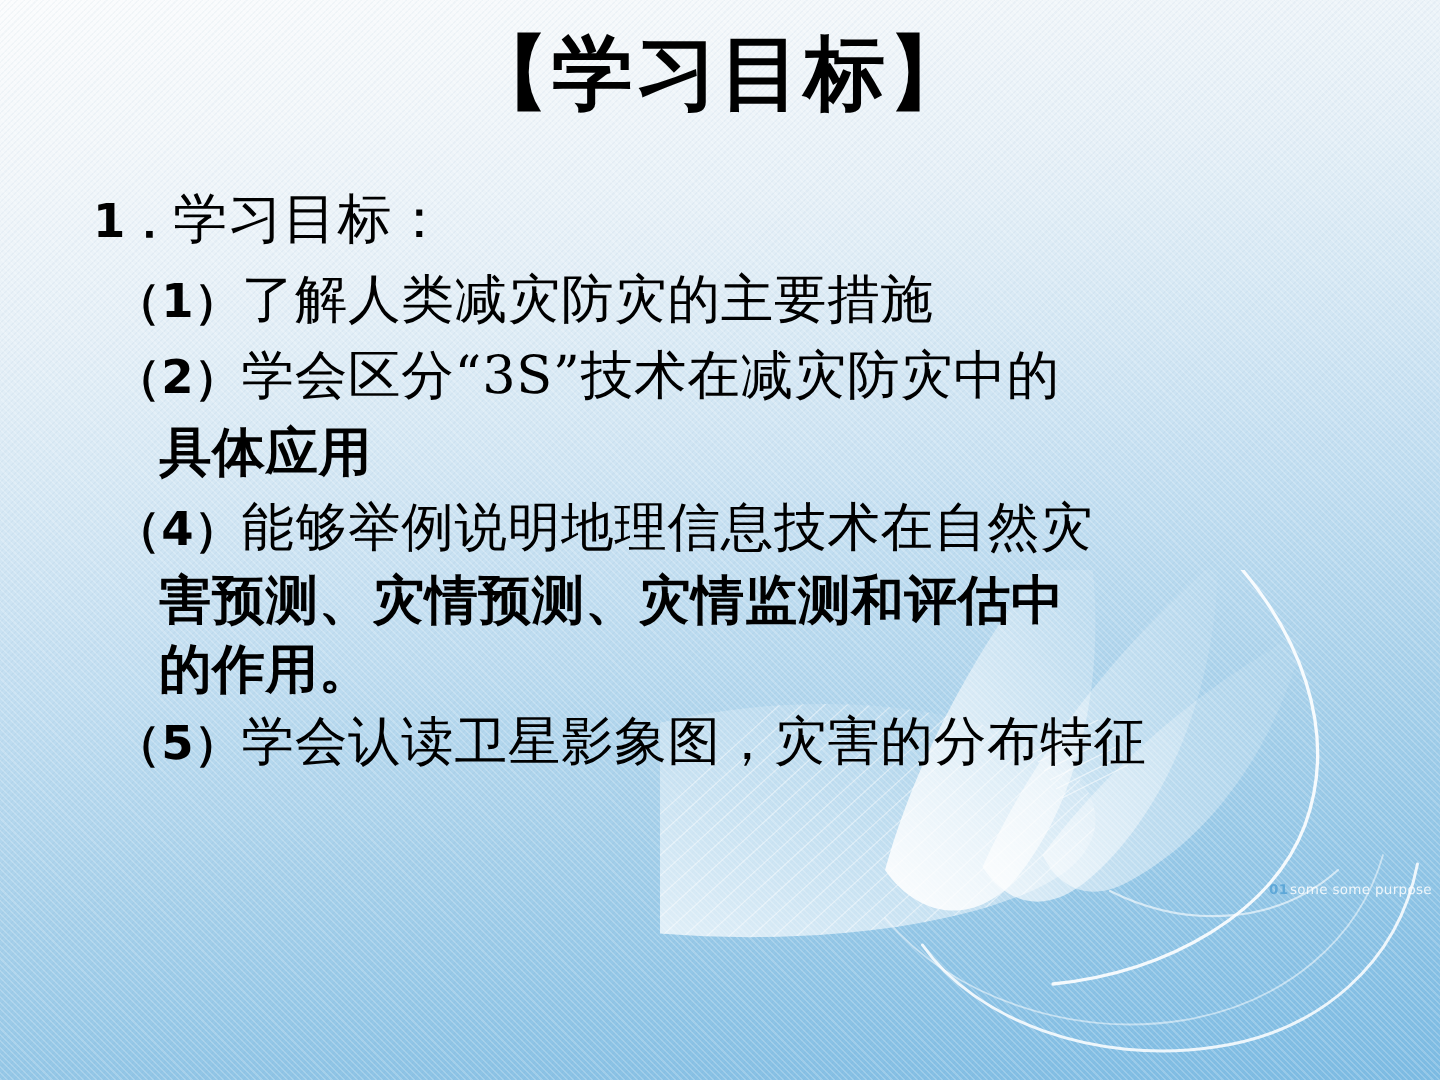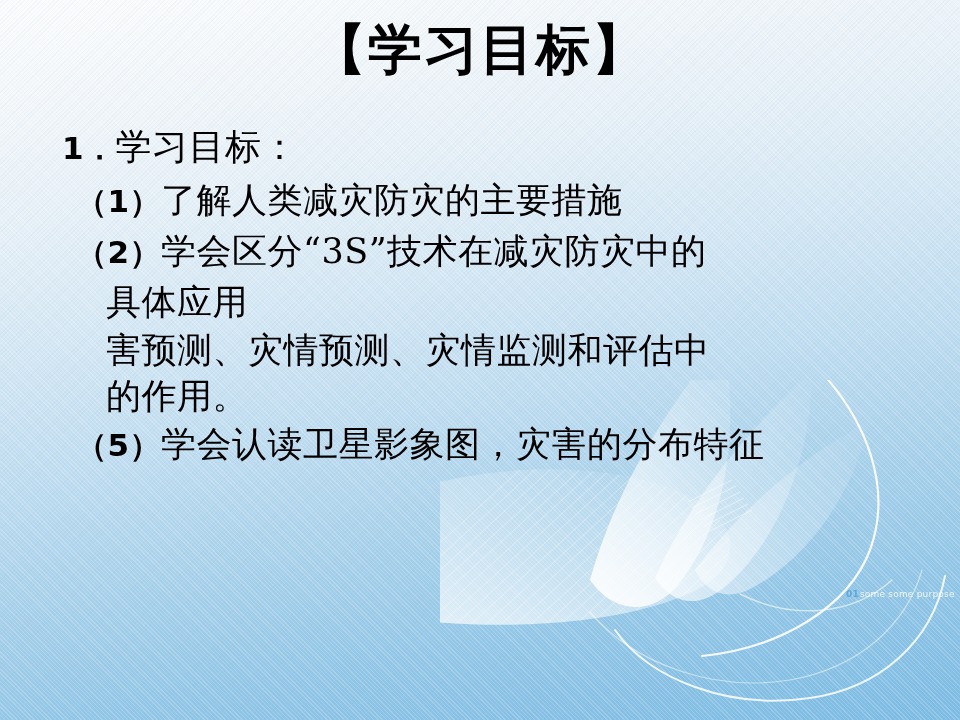--- a/index.html
+++ b/index.html
@@ -106,21 +106,21 @@
     margin-bottom: 2px;
   }
 
   .line .num {
     font-family: "DejaVu Sans", sans-serif;
     font-weight: bold;
     font-size: 31px;
   }
 
   .line.item { margin-left: 14px; }
-  .line.cont { margin-left: 44px; }
+  .line.cont { margin-left: 44px; font-weight: bold; }
   .line.tight { line-height: 46px; }
 </style>
 </head>
 <body>
 
 <div id="slide">
 
   <div id="texture"></div>
 
   <svg id="decor" viewBox="0 0 520 340">
@@ -209,20 +209,23 @@
     <div class="line item">
       <span class="num">（1）</span><span>了解人类减灾防灾的主要措施</span>
     </div>
 
     <div class="line item">
       <span class="num">（2）</span><span>学会区分“3S”技术在减灾防灾中的</span>
     </div>
     <div class="line cont">具体应用</div>
 
 
+    <div class="line item">
+      <span class="num">（4）</span><span>能够举例说明地理信息技术在自然灾</span>
+    </div>
     <div class="line cont tight">害预测、灾情预测、灾情监测和评估中</div>
     <div class="line cont tight">的作用。</div>
 
     <div class="line item">
       <span class="num">（5）</span><span>学会认读卫星影象图，灾害的分布特征</span>
     </div>
 
   </div>
 
 </div>

